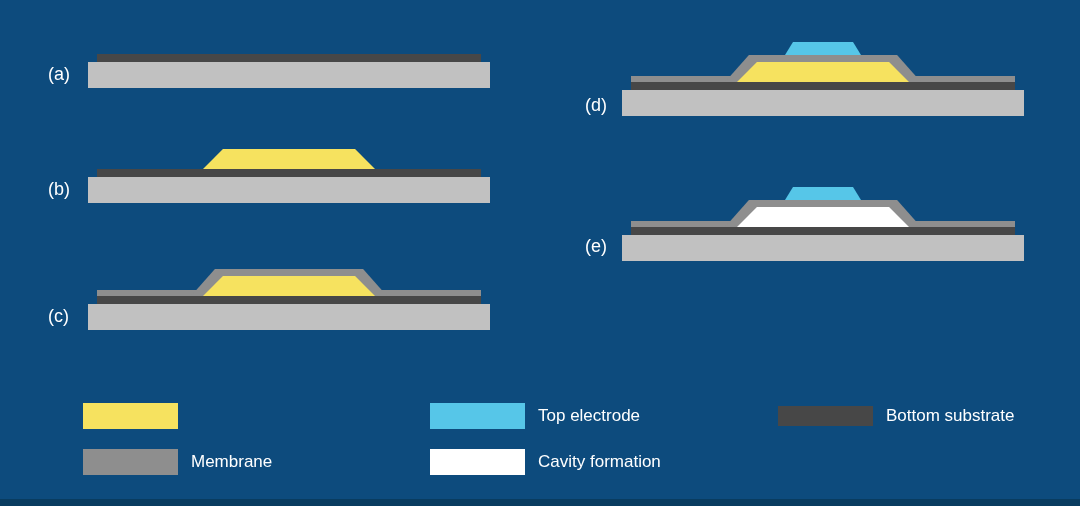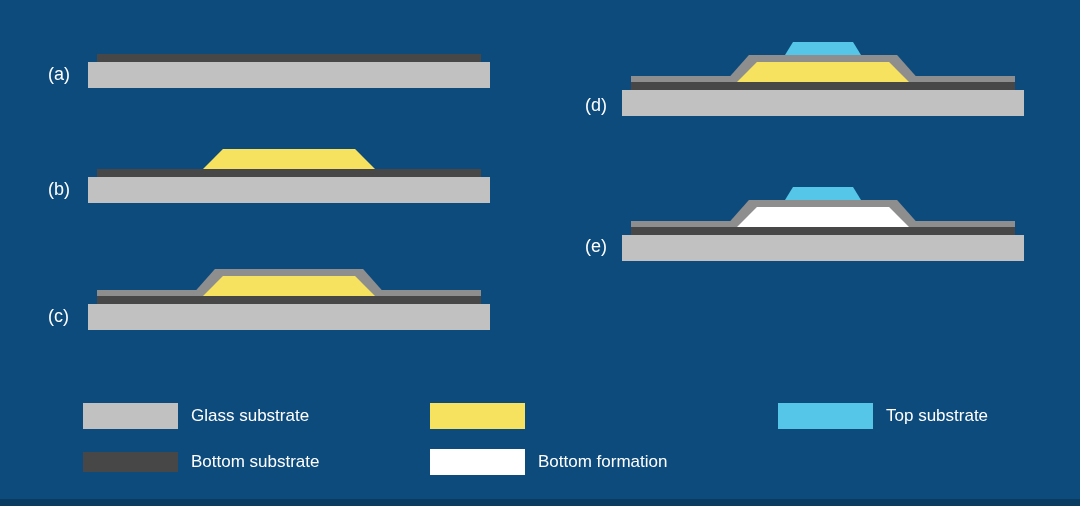--- a/index.html
+++ b/index.html
@@ -98,34 +98,34 @@
     <div class="layer substrate" style="background-color: rgb(193, 193, 193);"></div>
     <div class="layer electrode" style="background-color: rgb(71, 71, 71);"></div>
     <div class="layer mem-strip" style="background-color: rgb(142, 142, 142);"></div>
     <div class="layer mem-trap" style="background-color: rgb(142, 142, 142);"></div>
     <div class="layer sac-trap" style="background-color: rgb(255, 255, 255);"></div>
     <div class="layer top-trap" style="background-color: rgb(86, 198, 232);"></div>
   </div>
 
   <div id="legend">
     <div class="legend-item">
-      <div class="swatch" style="background-color: rgb(193, 193, 193);"></div>
-      <span class="legend-label">Glass substrate</span>
-    </div>
-    <div class="legend-item">
       <div class="swatch" style="background-color: rgb(246, 226, 95);"></div>
     </div>
     <div class="legend-item">
       <div class="swatch" style="background-color: rgb(86, 198, 232);"></div>
-      <span class="legend-label">Top substrate</span>
+      <span class="legend-label">Top electrode</span>
     </div>
     <div class="legend-item">
       <div class="swatch thin" style="background-color: rgb(71, 71, 71);"></div>
       <span class="legend-label">Bottom substrate</span>
     </div>
     <div class="legend-item">
+      <div class="swatch" style="background-color: rgb(142, 142, 142);"></div>
+      <span class="legend-label">Membrane</span>
+    </div>
+    <div class="legend-item">
       <div class="swatch" style="background-color: rgb(255, 255, 255);"></div>
-      <span class="legend-label">Bottom formation</span>
+      <span class="legend-label">Cavity formation</span>
     </div>
   </div>
 
   <div id="footer-bar" style="background-color: rgb(9, 60, 96);"></div>
 </div>
 
 </body></html>

